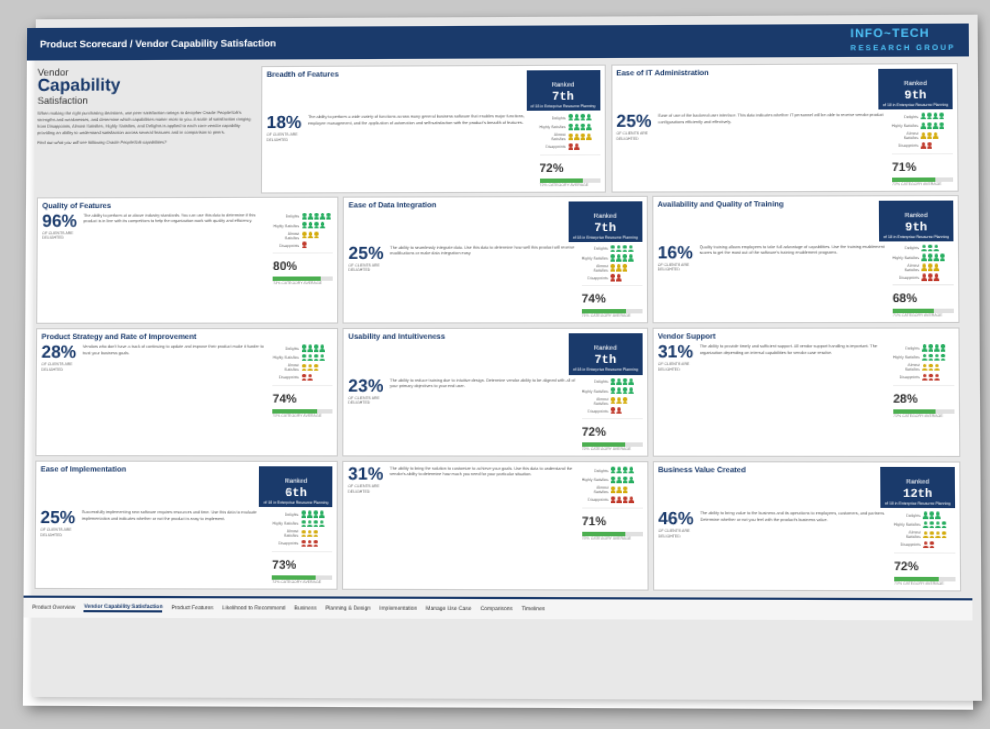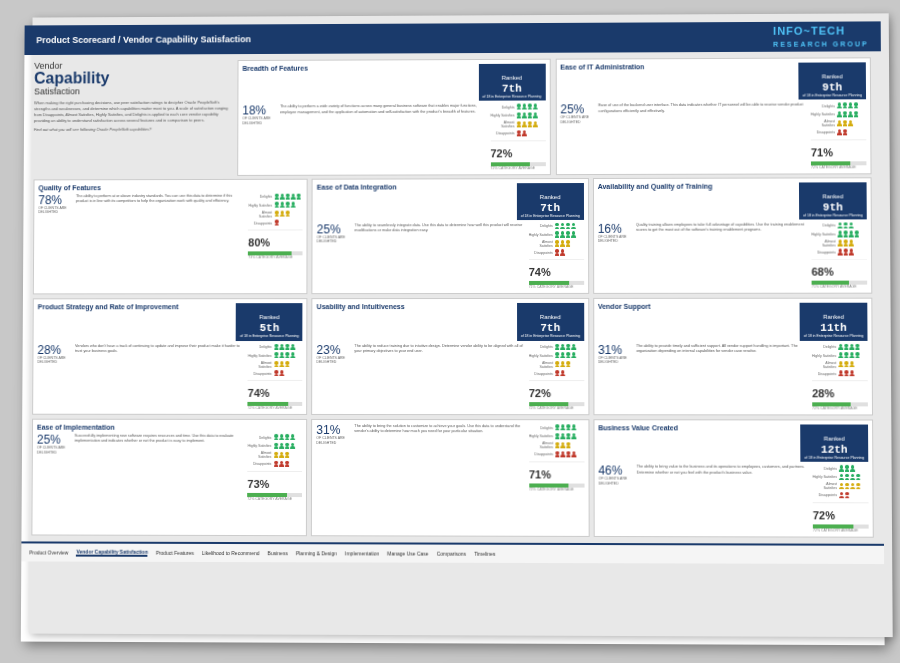--- a/index.html
+++ b/index.html
@@ -187,22 +187,22 @@
       display: flex;
       gap: 3px;
     }
 
     .sc-left {
       width: 35px;
       flex-shrink: 0;
     }
 
     .sc-pct {
-      font-size: 12px;
-      font-weight: normal;
+      font-size: 16px;
+      font-weight: bold;
       color: #1a3a6b;
       line-height: 1;
     }
 
     .sc-pct-label {
       font-size: 3.5px;
       color: #666;
       text-transform: uppercase;
       line-height: 1.3;
     }
@@ -449,21 +449,21 @@
     </div>
 
     <div class="sections-grid">
 
       <div class="sec-card">
         <div class="sc-header">
           <div class="sc-title">Quality of Features</div>
         </div>
         <div class="sc-body">
           <div class="sc-left">
-            <div class="sc-pct">78%</div>
+            <div class="sc-pct">96%</div>
             <div class="sc-pct-label">OF CLIENTS ARE DELIGHTED</div>
           </div>
           <div class="sc-mid">The ability to perform at or above industry standards. You can use this data to determine if this product is in line with its competitors to help the organization work with quality and efficiency.</div>
           <div class="sc-right">
             <div class="sr-row">
               <span class="sr-label">Delights</span>
               <div class="sr-icons">
                 <span class="mp dg"></span>
                 <span class="mp dg"></span>
                 <span class="mp dg"></span>
@@ -621,25 +621,20 @@
               </div>
               <div class="sc-avg">71% CATEGORY AVERAGE</div>
             </div>
           </div>
         </div>
       </div>
 
       <div class="sec-card">
         <div class="sc-header">
           <div class="sc-title">Product Strategy and Rate of Improvement</div>
-          <div class="sc-rank">
-            <span style="font-size:6px;">Ranked</span>
-            <span class="rn">5th</span>
-            <span class="rs">of 18 in Enterprise Resource Planning</span>
-          </div>
         </div>
         <div class="sc-body">
           <div class="sc-left">
             <div class="sc-pct">28%</div>
             <div class="sc-pct-label">OF CLIENTS ARE DELIGHTED</div>
           </div>
           <div class="sc-mid">Vendors who don't have a track of continuing to update and improve their product make it harder to trust your business goals.</div>
           <div class="sc-right">
             <div class="sr-row">
               <span class="sr-label">Delights</span>
@@ -741,25 +736,20 @@
               </div>
               <div class="sc-avg">72% CATEGORY AVERAGE</div>
             </div>
           </div>
         </div>
       </div>
 
       <div class="sec-card">
         <div class="sc-header">
           <div class="sc-title">Vendor Support</div>
-          <div class="sc-rank">
-            <span style="font-size:6px;">Ranked</span>
-            <span class="rn">11th</span>
-            <span class="rs">of 18 in Enterprise Resource Planning</span>
-          </div>
         </div>
         <div class="sc-body">
           <div class="sc-left">
             <div class="sc-pct">31%</div>
             <div class="sc-pct-label">OF CLIENTS ARE DELIGHTED</div>
           </div>
           <div class="sc-mid">The ability to provide timely and sufficient support. All vendor support handling is important. The organization depending on internal capabilities for vendor case resolve.</div>
           <div class="sc-right">
             <div class="sr-row">
               <span class="sr-label">Delights</span>
@@ -802,20 +792,25 @@
               </div>
               <div class="sc-avg">72% CATEGORY AVERAGE</div>
             </div>
           </div>
         </div>
       </div>
 
       <div class="sec-card">
         <div class="sc-header">
           <div class="sc-title">Ease of Implementation</div>
+          <div class="sc-rank">
+            <span style="font-size:6px;">Ranked</span>
+            <span class="rn">6th</span>
+            <span class="rs">of 18 in Enterprise Resource Planning</span>
+          </div>
         </div>
         <div class="sc-body">
           <div class="sc-left">
             <div class="sc-pct">25%</div>
             <div class="sc-pct-label">OF CLIENTS ARE DELIGHTED</div>
           </div>
           <div class="sc-mid">Successfully implementing new software requires resources and time. Use this data to evaluate implementation and indicates whether or not the product is easy to implement.</div>
           <div class="sc-right">
             <div class="sr-row">
               <span class="sr-label">Delights</span>

